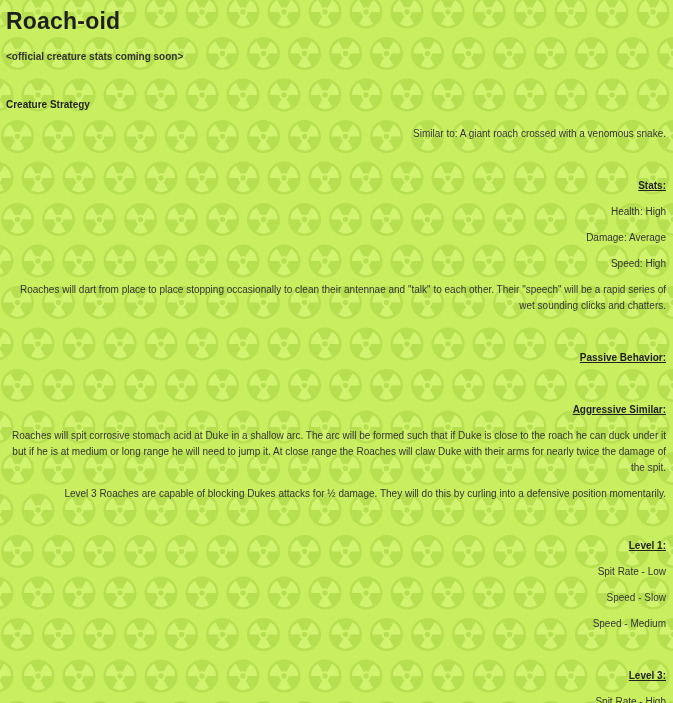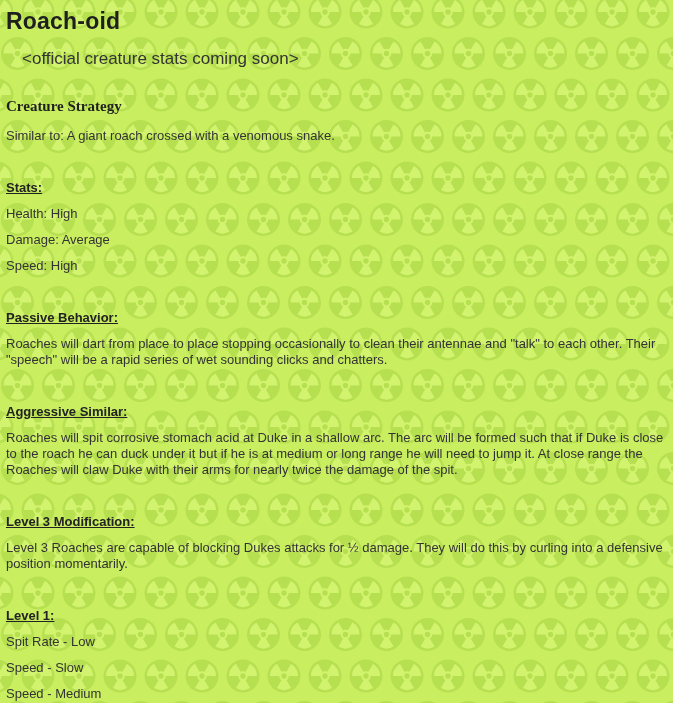--- a/index.html
+++ b/index.html
@@ -31,37 +31,38 @@
   }
   h1.page-title {
     font-size: 23px;
     line-height: 28px;
     font-weight: bold;
     color: #1f1f1f;
     margin: 2px 0 14px 0;
     letter-spacing: 0.2px;
   }
   p.subtitle {
-    font-size: 17px;
+    font-size: 10px;
     line-height: 16px;
-    margin: 16px;
+    margin: 0;
+    font-weight: bold;
   }
   h2.section-heading {
-    font-size: 15px;
+    font-size: 10px;
     line-height: 19px;
     font-weight: bold;
     color: #1f1f1f;
     margin: 30px 0 12px 0;
-    font-family: Liberation Serif, serif;
   }
   p.para {
-    font-size: 13px;
+    font-size: 10px;
     line-height: 16px;
     margin: 0 0 10px 0;
     max-width: 660px;
+    text-align: right;
   }
   p.subhead {
     font-weight: bold;
     color: #222222;
     margin-top: 36px;
   }
   p.subhead .u {
     text-decoration: underline;
   }
 </style>
@@ -102,29 +103,28 @@
   <h2 class="section-heading">Creature Strategy</h2>
 
   <p class="para">Similar to: A giant roach crossed with a venomous snake.</p>
 
   <p class="para subhead"><span class="u">Stats:</span></p>
 
   <p class="para">Health: High</p>
   <p class="para">Damage: Average</p>
   <p class="para">Speed: High</p>
 
+  <p class="para">Roaches will dart from place to place stopping occasionally to clean their antennae and "talk" to each other. Their "speech" will be a rapid series of wet sounding clicks and chatters.</p>
+
   <p class="para subhead"><span class="u">Passive Behavior:</span></p>
-
-  <p class="para">Roaches will dart from place to place stopping occasionally to clean their antennae and "talk" to each other. Their "speech" will be a rapid series of wet sounding clicks and chatters.</p>
 
   <p class="para subhead"><span class="u">Aggressive Similar:</span></p>
 
   <p class="para">Roaches will spit corrosive stomach acid at Duke in a shallow arc. The arc will be formed such that if Duke is close to the roach he can duck under it but if he is at medium or long range he will need to jump it. At close range the Roaches will claw Duke with their arms for nearly twice the damage of the spit.</p>
 
-  <p class="para subhead"><span class="u">Level 3 Modification:</span></p>
 
   <p class="para">Level 3 Roaches are capable of blocking Dukes attacks for ½ damage. They will do this by curling into a defensive position momentarily.</p>
 
   <p class="para subhead"><span class="u">Level 1:</span></p>
 
   <p class="para">Spit Rate - Low</p>
   <p class="para">Speed - Slow</p>
 
 
   <p class="para">Speed - Medium</p>

